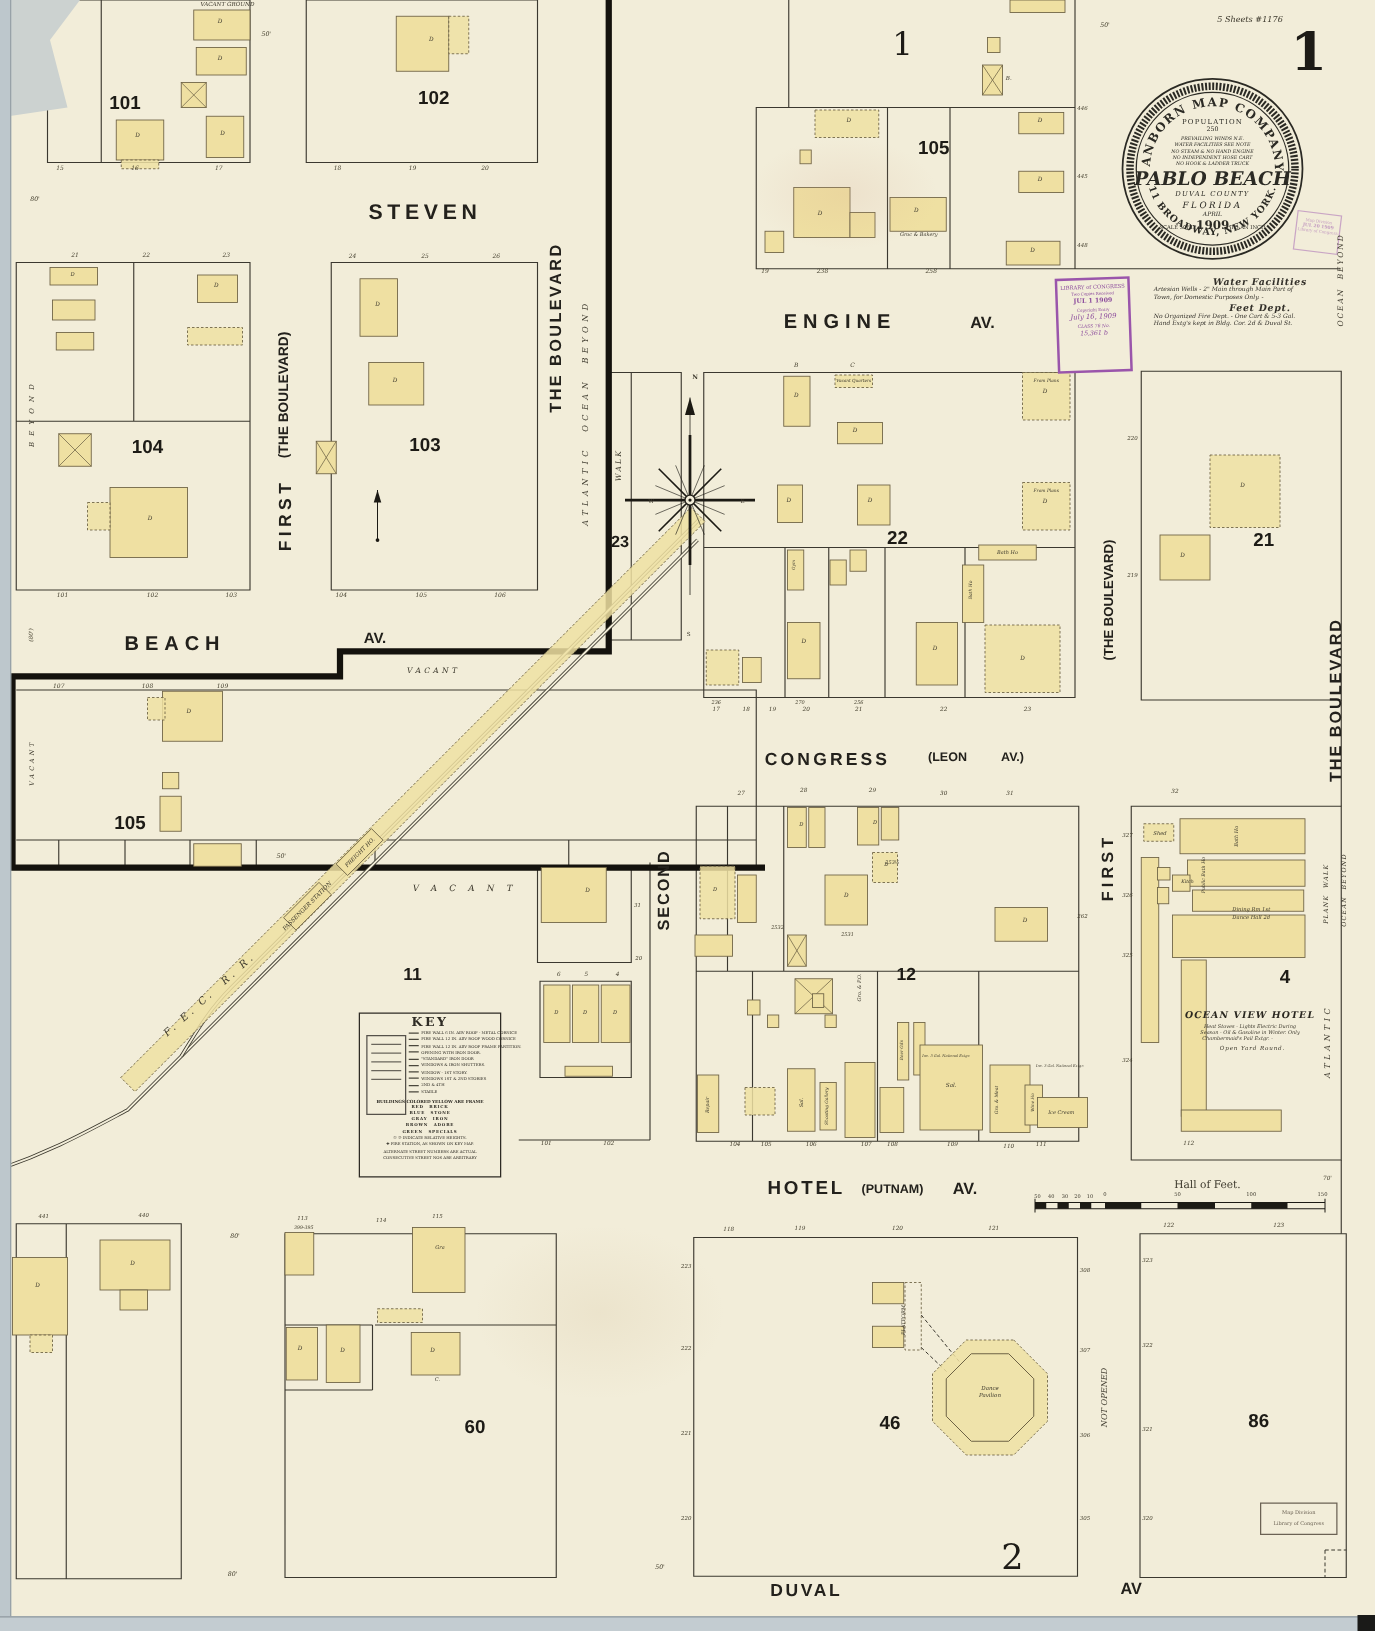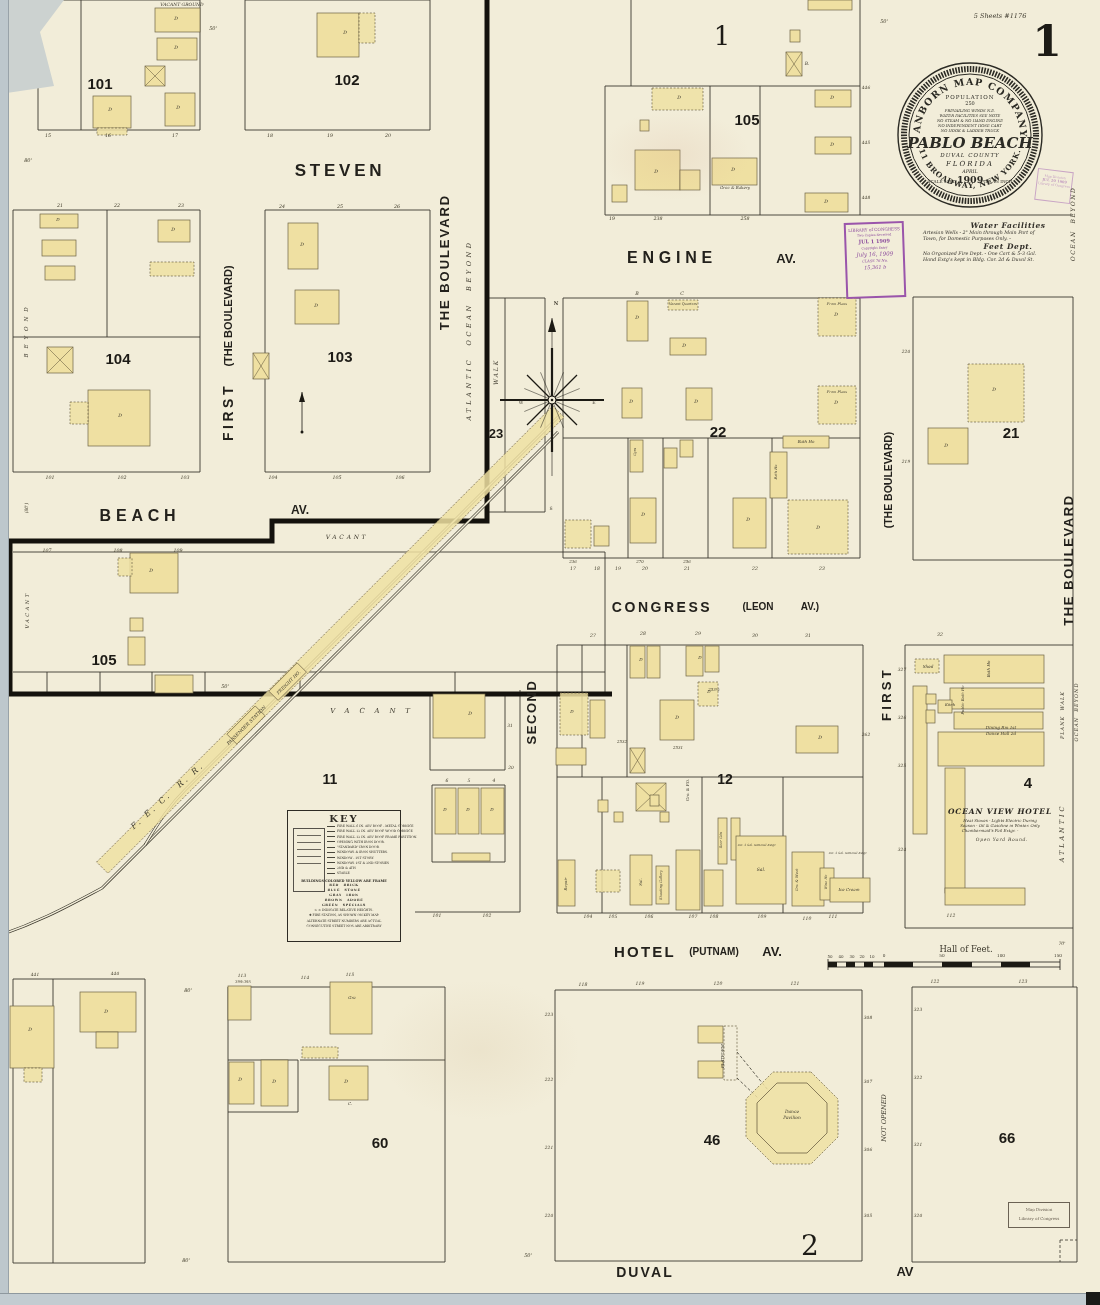--- a/index.html
+++ b/index.html
@@ -403,21 +403,21 @@
       <span class="lbl" style="left: 747px; top: 119px; font-size: 15px; font-family: &quot;Liberation Sans&quot;, sans-serif; font-weight: 700; color: rgb(29, 27, 22);">105</span>
       <span class="lbl" style="left: 104px; top: 659px; font-size: 15px; font-family: &quot;Liberation Sans&quot;, sans-serif; font-weight: 700; color: rgb(29, 27, 22);">105</span>
       <span class="lbl" style="left: 330px; top: 779px; font-size: 14px; font-family: &quot;Liberation Sans&quot;, sans-serif; font-weight: 700; color: rgb(29, 27, 22);">11</span>
       <span class="lbl" style="left: 496px; top: 433px; font-size: 13px; font-family: &quot;Liberation Sans&quot;, sans-serif; font-weight: 700; color: rgb(29, 27, 22);">23</span>
       <span class="lbl" style="left: 718px; top: 431px; font-size: 15px; font-family: &quot;Liberation Sans&quot;, sans-serif; font-weight: 700; color: rgb(29, 27, 22);">22</span>
       <span class="lbl" style="left: 1011px; top: 432px; font-size: 15px; font-family: &quot;Liberation Sans&quot;, sans-serif; font-weight: 700; color: rgb(29, 27, 22);">21</span>
       <span class="lbl" style="left: 725px; top: 779px; font-size: 14px; font-family: &quot;Liberation Sans&quot;, sans-serif; font-weight: 700; color: rgb(29, 27, 22);">12</span>
       <span class="lbl" style="left: 1028px; top: 782px; font-size: 15px; font-family: &quot;Liberation Sans&quot;, sans-serif; font-weight: 700; color: rgb(29, 27, 22);">4</span>
       <span class="lbl" style="left: 380px; top: 1142px; font-size: 15px; font-family: &quot;Liberation Sans&quot;, sans-serif; font-weight: 700; color: rgb(29, 27, 22);">60</span>
       <span class="lbl" style="left: 712px; top: 1139px; font-size: 15px; font-family: &quot;Liberation Sans&quot;, sans-serif; font-weight: 700; color: rgb(29, 27, 22);">46</span>
-      <span class="lbl" style="left: 1007px; top: 1137px; font-size: 15px; font-family: &quot;Liberation Sans&quot;, sans-serif; font-weight: 700; color: rgb(29, 27, 22);">66</span>
+      <span class="lbl" style="left: 1007px; top: 1137px; font-size: 15px; font-family: &quot;Liberation Sans&quot;, sans-serif; font-weight: 700; color: rgb(29, 27, 22);">86</span>
       <span class="lbl" style="left: 722px; top: 36px; font-size: 26px; font-family: &quot;DejaVu Serif&quot;, serif; color: rgb(29, 27, 22);">1</span>
       <span class="lbl" style="left: 810px; top: 1246px; font-size: 28px; font-family: &quot;DejaVu Serif&quot;, serif; color: rgb(29, 27, 22);">2</span>
       <span class="lbl" style="left: 1047px; top: 42px; font-size: 42px; font-family: &quot;DejaVu Serif&quot;, serif; font-weight: 700; color: rgb(29, 27, 22);">1</span>
       <span class="lbl" style="left: 1000px; top: 16px; font-size: 6.5px; font-family: &quot;DejaVu Serif&quot;, serif; font-style: italic; color: rgb(60, 56, 44);">5 Sheets #1176</span>
       <span class="lbl" style="left: 1000px; top: 812px; font-size: 7.5px; font-family: &quot;DejaVu Serif&quot;, serif; font-style: italic; font-weight: 700; letter-spacing: 0.12em; color: rgb(42, 39, 32);">OCEAN VIEW HOTEL</span>
       <span class="lbl" style="left: 1000px; top: 821px; font-size: 4px; font-family: &quot;DejaVu Serif&quot;, serif; font-style: italic; color: rgb(60, 56, 44);">Heat Stoves - Lights Electric During</span>
       <span class="lbl" style="left: 1000px; top: 826px; font-size: 4px; font-family: &quot;DejaVu Serif&quot;, serif; font-style: italic; color: rgb(60, 56, 44);">Season - Oil &amp; Gasoline in Winter. Only</span>
       <span class="lbl" style="left: 990px; top: 831px; font-size: 4px; font-family: &quot;DejaVu Serif&quot;, serif; font-style: italic; color: rgb(60, 56, 44);">Chambermaid's Pail Extgr. -</span>
       <span class="lbl" style="left: 1002px; top: 840px; font-size: 4.5px; font-family: &quot;DejaVu Serif&quot;, serif; font-style: italic; letter-spacing: 0.15em; color: rgb(60, 56, 44);">Open Yard Round.</span>
       <span class="lbl" style="left: 1001px; top: 728px; font-size: 4.2px; font-family: &quot;DejaVu Serif&quot;, serif; font-style: italic; color: rgb(60, 56, 44);">Dining Rm 1st</span>

